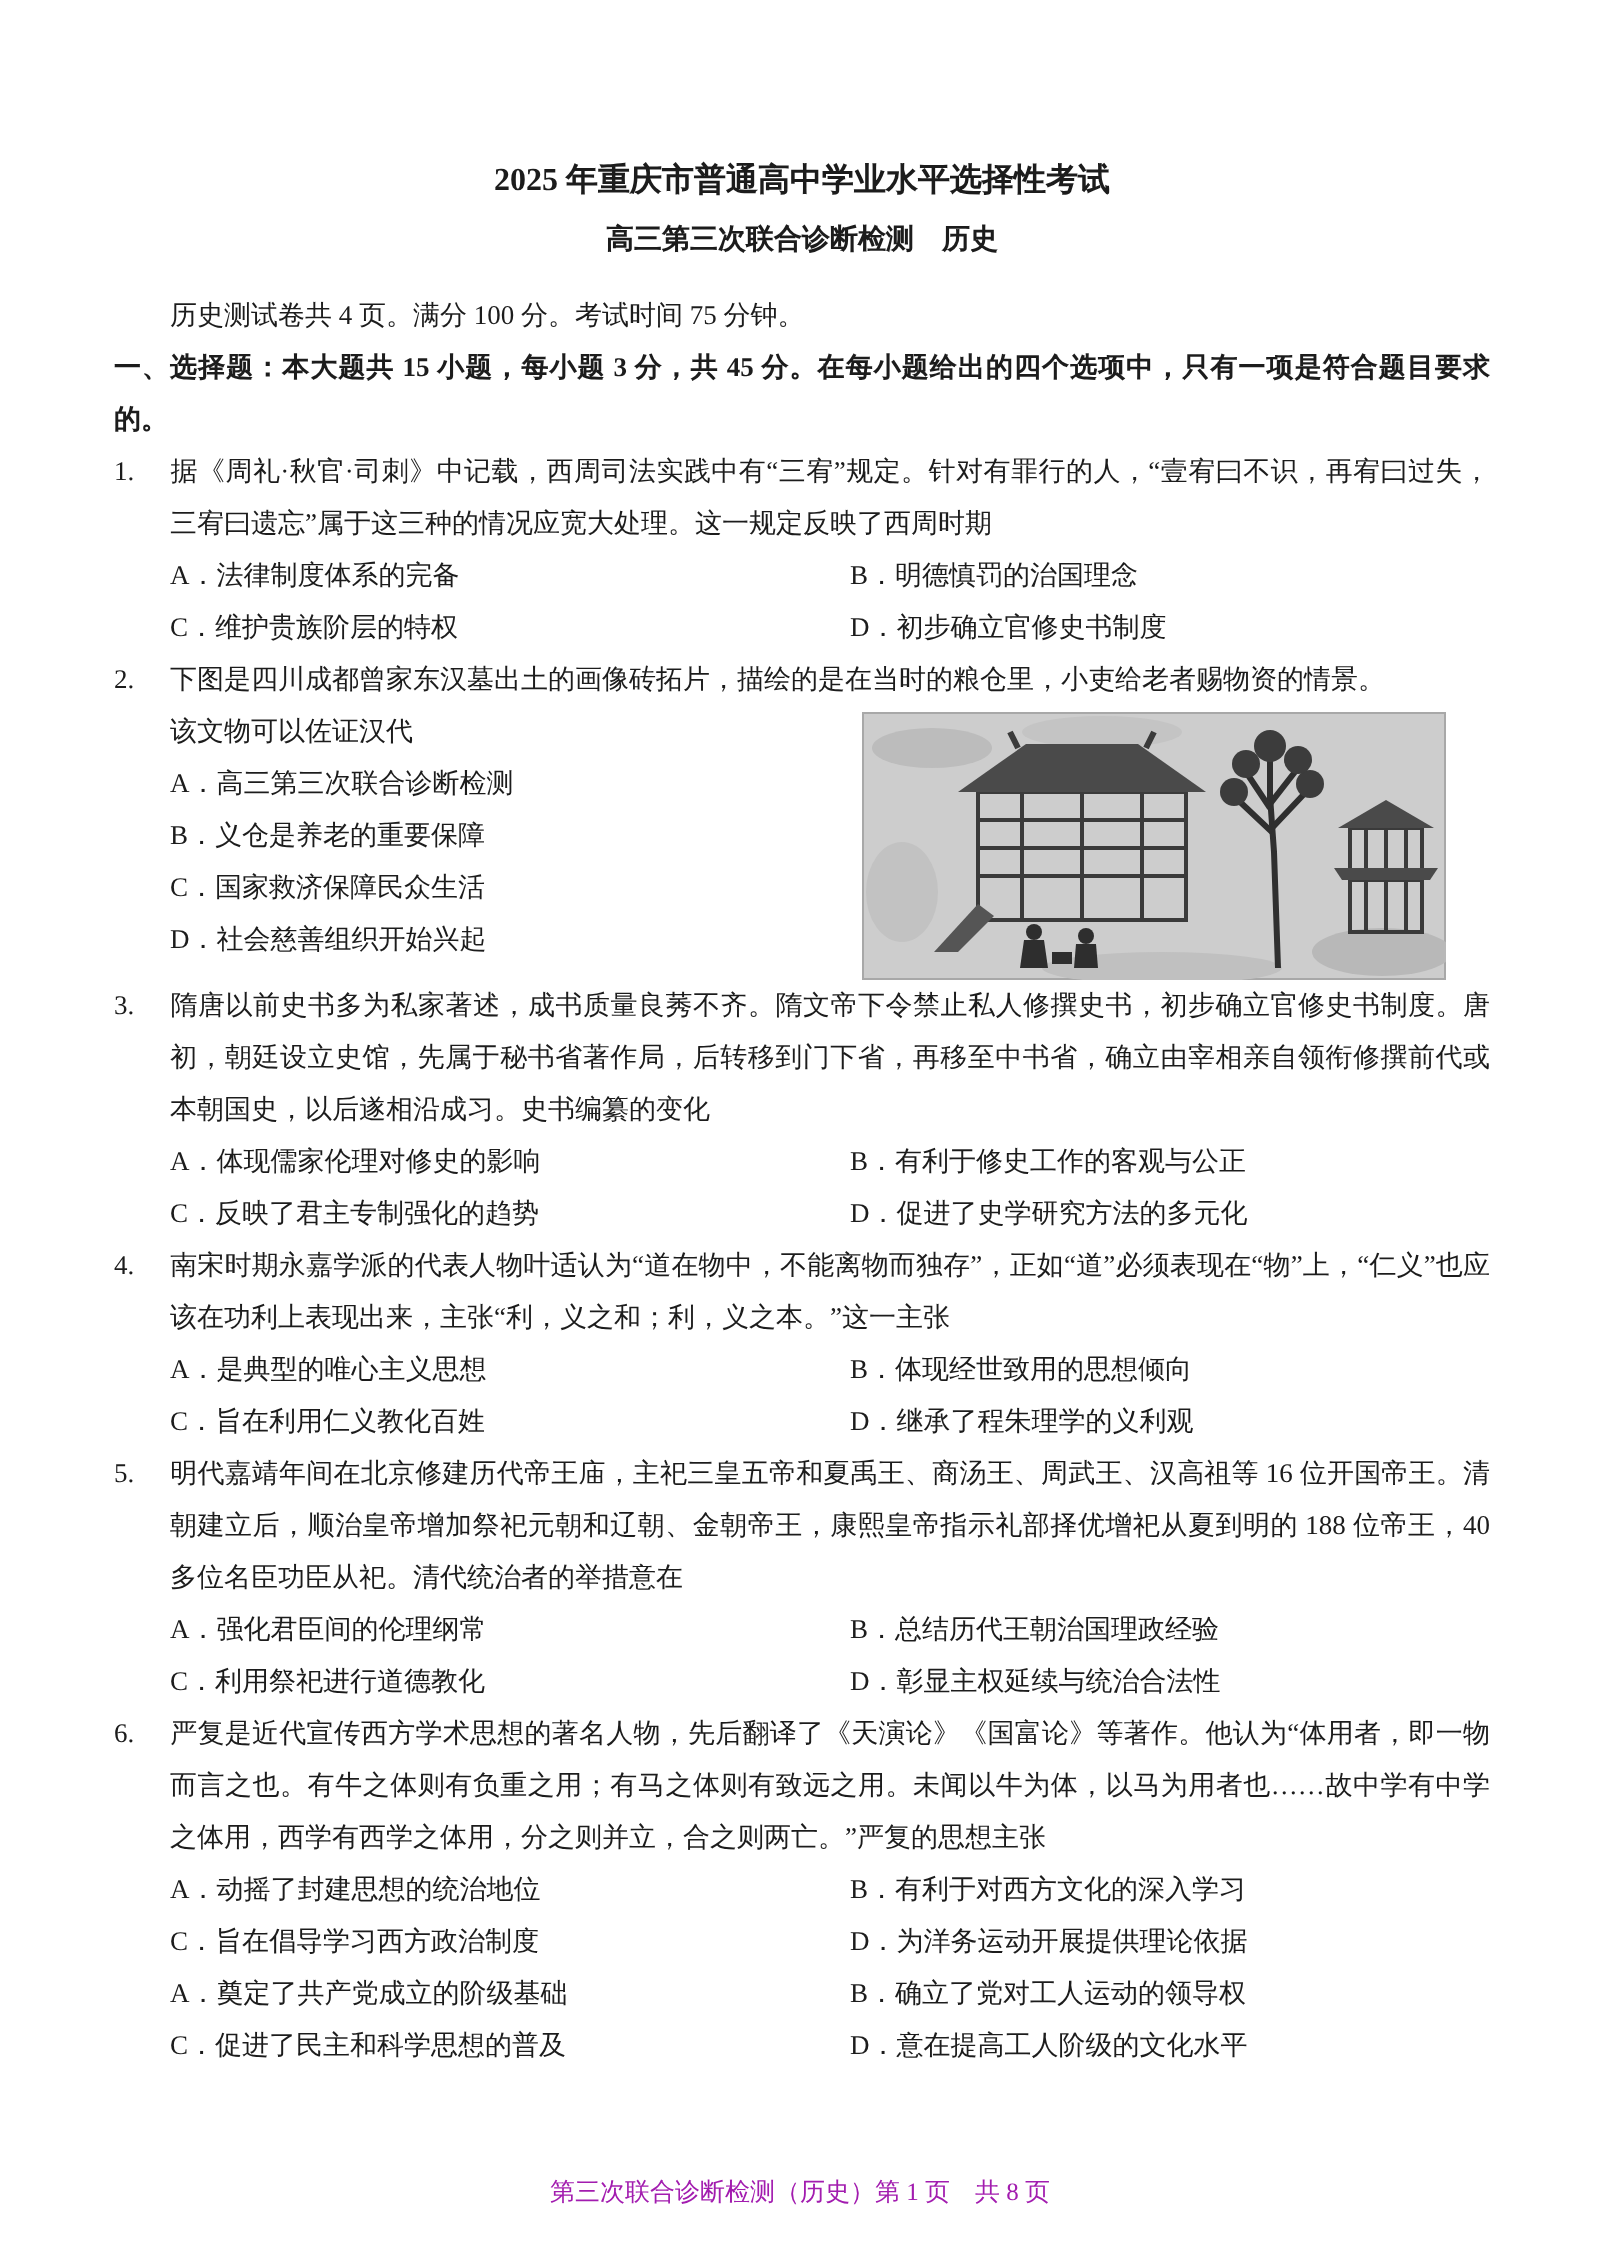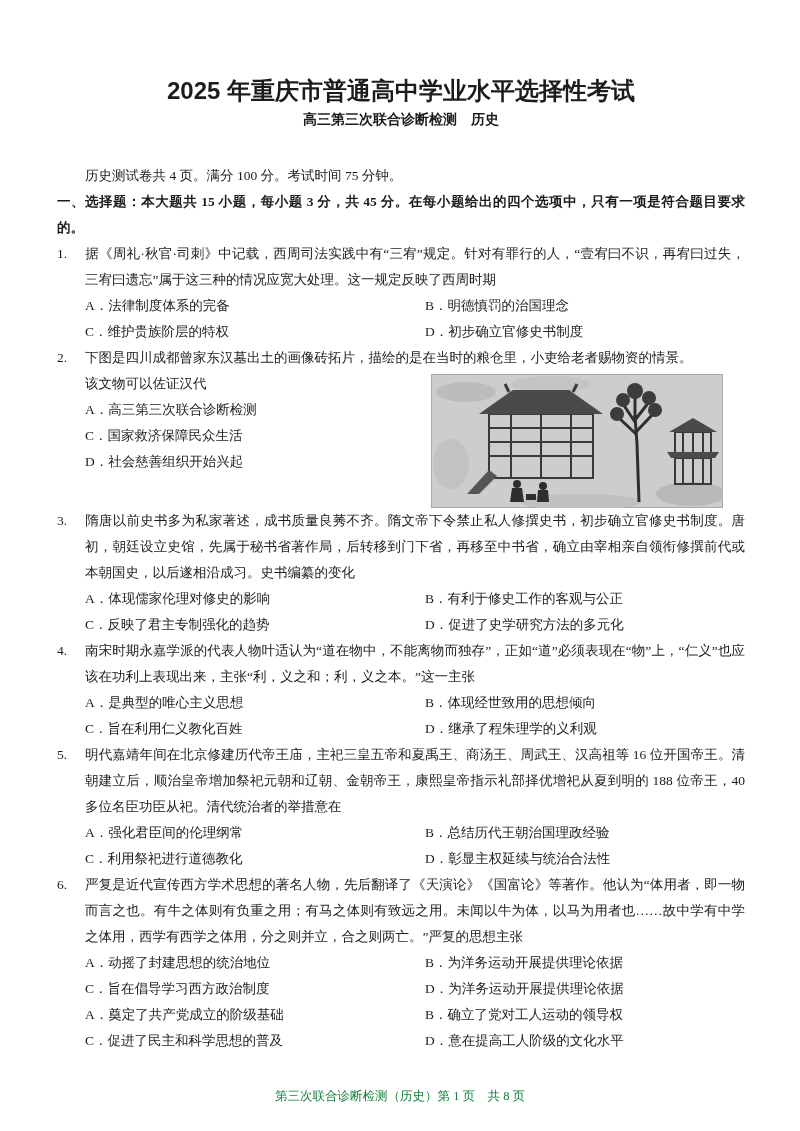--- a/index.html
+++ b/index.html
@@ -13,33 +13,33 @@
     color: #1c1c1c;
     font-family: "Liberation Serif", "DejaVu Serif", serif;
     font-size: 13.5px;
     line-height: 26px;
     padding: 76px 55px 0 57px;
     overflow: hidden;
     text-align: justify;
   }
   .title-block { text-align: center; }
   .main-title {
-    font-family: Liberation Sans, sans-serif;
-    font-size: 24px;
+    font-family: Liberation Serif, serif;
+    font-size: 16px;
     font-weight: bold;
     line-height: 29px;
   }
   .sub-title {
     font-family: "Liberation Sans", "DejaVu Sans", sans-serif;
     font-size: 14px;
     font-weight: bold;
     line-height: 29px;
   }
   .exam-info {
-    margin-top: 29px;
+    margin-top: 11px;
     padding-left: 28px;
     text-align: left;
   }
   .section-intro {
     font-weight: bold;
   }
   .question { }
   .stem {
     padding-left: 28px;
     text-indent: -28px;
@@ -66,21 +66,21 @@
     flex: 0 0 auto;
   }
   .q2-image svg { display: block; width: 100%; height: 100%; }
   .footer {
     position: absolute;
     left: 0;
     right: 0;
     bottom: 22px;
     text-align: center;
     font-size: 12.5px;
-    color: #15803d;
+    color: #a21caf;
   }
 </style>
 </head>
 <body>
 
 <div class="page">
 
   <div class="title-block">
     <div class="main-title">2025 年重庆市普通高中学业水平选择性考试</div>
     <div class="sub-title">高三第三次联合诊断检测　历史</div>
@@ -100,20 +100,21 @@
     </div>
   </div>
 
   <div class="question">
     <div class="stem"><span class="qnum">2.</span><span>下图是四川成都曾家东汉墓出土的画像砖拓片，描绘的是在当时的粮仓里，小吏给老者赐物资的情景。</span></div>
     <div class="q2-body">
       <div class="q2-left">
         <div>该文物可以佐证汉代</div>
         <div class="options-vert">
           <div class="opt">A．高三第三次联合诊断检测</div>
+          <div class="opt">B．义仓是养老的重要保障</div>
           <div class="opt">C．国家救济保障民众生活</div>
           <div class="opt">D．社会慈善组织开始兴起</div>
         </div>
       </div>
       <div class="q2-image">
         <svg viewBox="0 0 292 134" xmlns="http://www.w3.org/2000/svg">
           <rect x="0" y="0" width="292" height="134" fill="#cdcdcd"></rect>
           <rect x="0" y="0" width="292" height="134" fill="none" stroke="#a8a8a8" stroke-width="2"></rect>
 
           <ellipse cx="35" cy="18" rx="30" ry="10" fill="#bcbcbc"></ellipse>
@@ -197,21 +198,21 @@
       <div class="opt">B．总结历代王朝治国理政经验</div>
       <div class="opt">C．利用祭祀进行道德教化</div>
       <div class="opt">D．彰显主权延续与统治合法性</div>
     </div>
   </div>
 
   <div class="question">
     <div class="stem"><span class="qnum">6.</span><span>严复是近代宣传西方学术思想的著名人物，先后翻译了《天演论》《国富论》等著作。他认为“体用者，即一物而言之也。有牛之体则有负重之用；有马之体则有致远之用。未闻以牛为体，以马为用者也……故中学有中学之体用，西学有西学之体用，分之则并立，合之则两亡。”严复的思想主张</span></div>
     <div class="options">
       <div class="opt">A．动摇了封建思想的统治地位</div>
-      <div class="opt">B．为洋务运动开展提供理论依据</div>
+      <div class="opt">B．有利于对西方文化的深入学习</div>
       <div class="opt">C．旨在倡导学习西方政治制度</div>
       <div class="opt">D．为洋务运动开展提供理论依据</div>
     </div>
   </div>
 
   <div class="question">
     <div class="options">
       <div class="opt">A．奠定了共产党成立的阶级基础</div>
       <div class="opt">B．确立了党对工人运动的领导权</div>
       <div class="opt">C．促进了民主和科学思想的普及</div>

